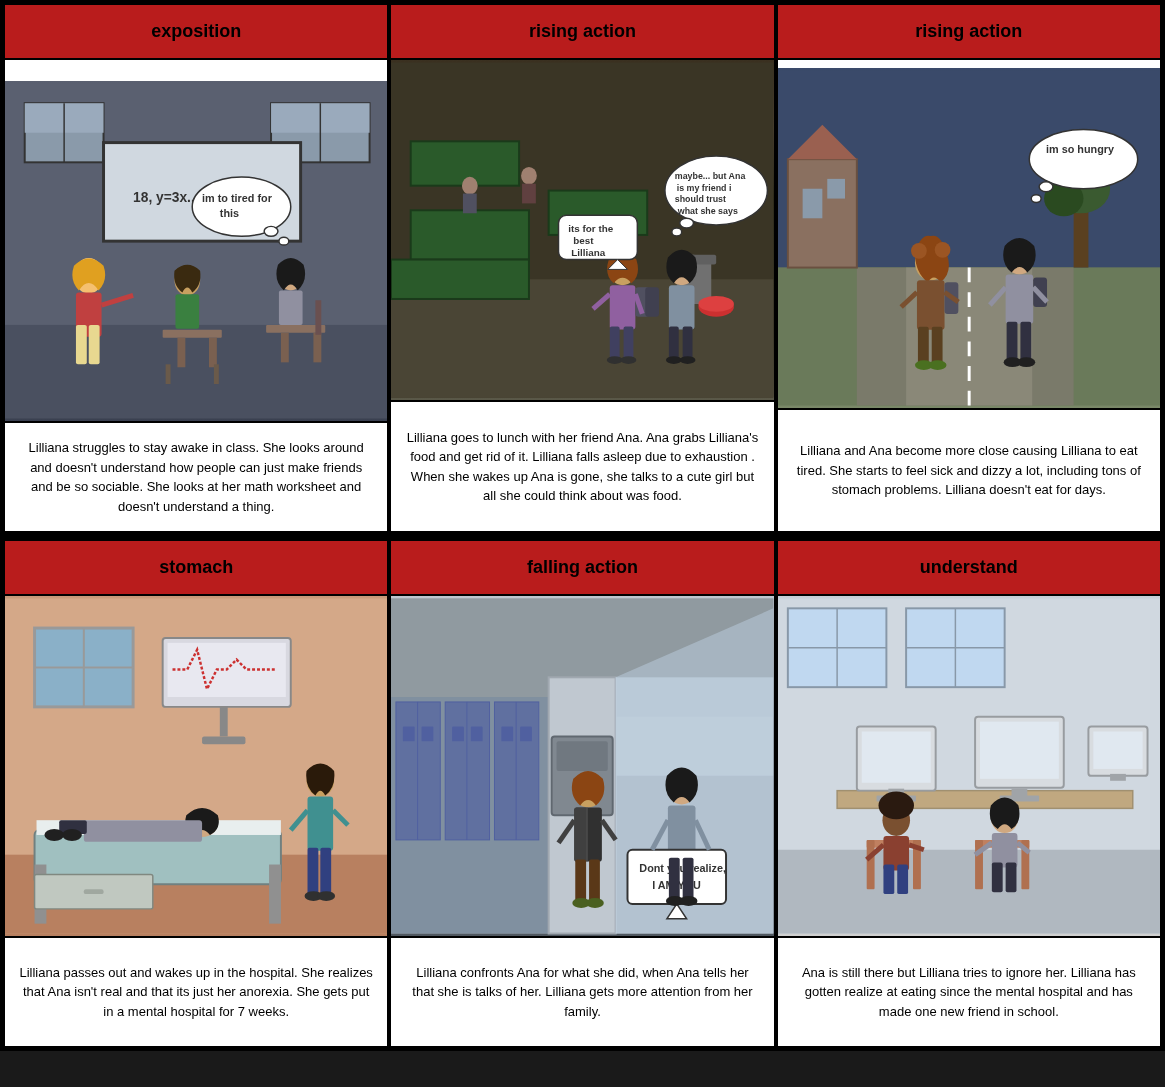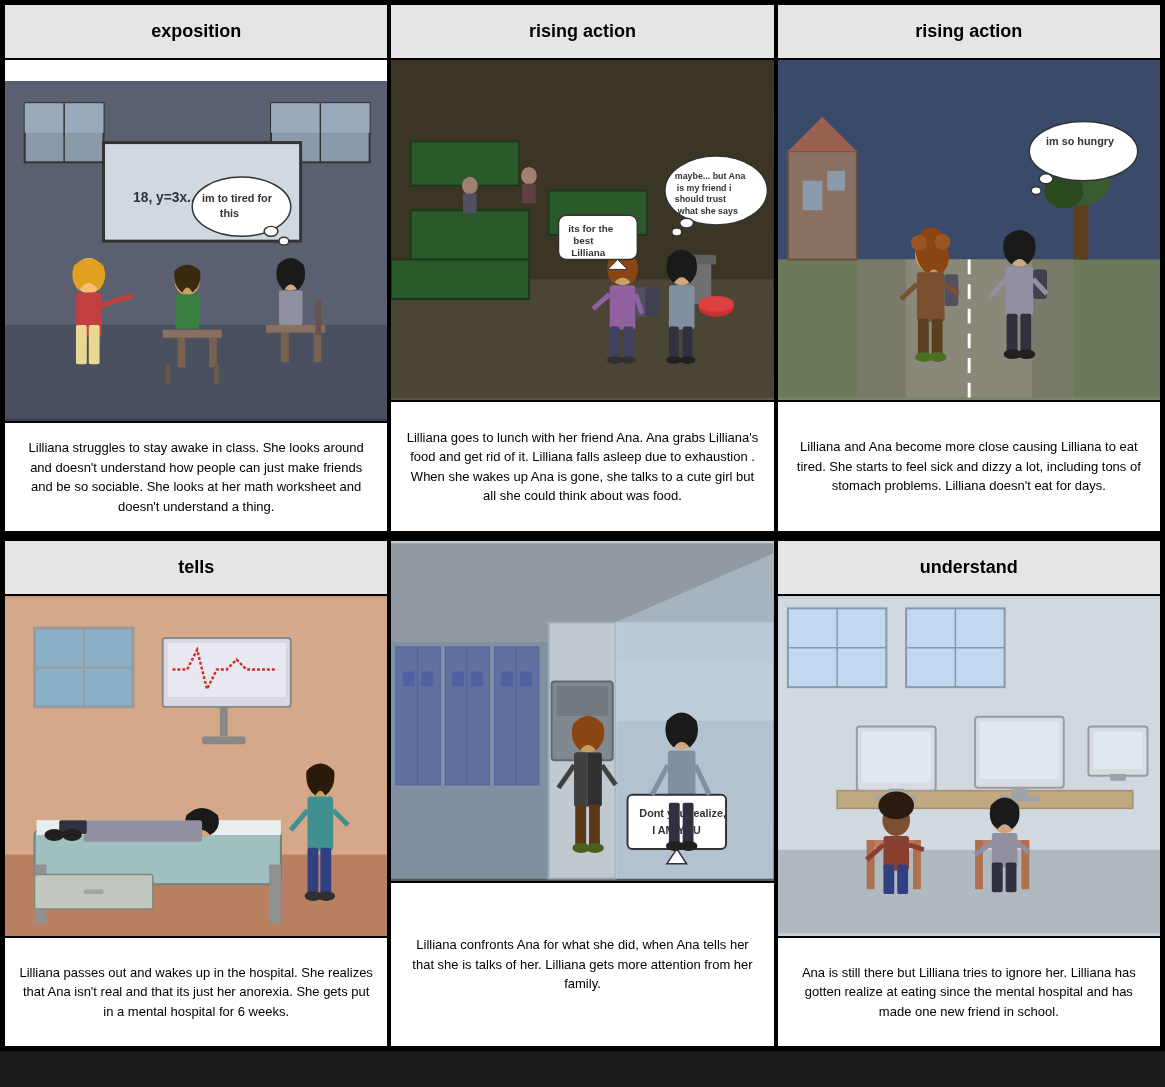--- a/index.html
+++ b/index.html
@@ -19,21 +19,21 @@
       background: #fff;
       border: 2px solid #000;
       display: flex;
       flex-direction: column;
     }
     .cell-title {
       text-align: center;
       font-weight: bold;
       font-size: 18px;
       padding: 10px 5px;
-      background: #e5e5e5;
+      background: #b91c1c;
       border-bottom: 2px solid #000;
       min-height: 55px;
       display: flex;
       align-items: center;
       justify-content: center;
     }
     .cell-image {
       width: 100%;
       height: 340px;
       position: relative;
@@ -56,20 +56,21 @@
     
     .scene-classroom {
       background: linear-gradient(180deg, #5a6070 0%, #4a5060 30%, #6a7080 60%, #3a4050 100%);
       margin-top: 21px;
     }
     .scene-cafeteria {
       background: linear-gradient(180deg, #3a3020 0%, #4a4030 20%, #2a2818 40%, #3a3828 80%, #5a5848 100%);
     }
     .scene-outdoors {
       background: linear-gradient(180deg, #3a4a6a 0%, #4a5a7a 30%, #6a7a5a 60%, #5a6850 80%, #7a8868 100%);
+      margin-top: 8px;
     }
     .scene-hospital {
       background: linear-gradient(180deg, #c89a7a 0%, #d4a888 30%, #c49074 60%, #b88060 100%);
     }
     .scene-hallway {
       background: linear-gradient(180deg, #c0c8d0 0%, #a0a8b0 20%, #707880 40%, #505860 100%);
     }
     .scene-library {
       background: linear-gradient(180deg, #c8d0d8 0%, #b0b8c0 30%, #c8c8c8 60%, #d0d0d0 100%);
     }
@@ -285,21 +286,21 @@
         <ellipse cx="262" cy="130" rx="5" ry="4" fill="white" stroke="#333" stroke-width="1.5"></ellipse>
         <text x="272" y="84" font-size="11" fill="#333" font-weight="bold">im so hungry</text>
       </svg>
     </div>
     <div class="cell-text">Lilliana and Ana become more close causing Lilliana to eat tired. She starts to feel sick and dizzy a lot, including tons of stomach problems. Lilliana doesn't eat for days.</div>
   </div>
 
   <div class="row-divider"></div>
 
   <div class="cell">
-    <div class="cell-title">tells</div>
+    <div class="cell-title">stomach</div>
     <div class="cell-image scene-hospital">
       <svg class="scene-svg" viewBox="0 0 388 340" xmlns="http://www.w3.org/2000/svg">
 
         <rect x="0" y="0" width="388" height="340" fill="#c89a7a"></rect>
 
         <rect x="0" y="255" width="388" height="85" fill="#b88060"></rect>
 
         <rect x="0" y="0" width="388" height="260" fill="#d4a888"></rect>
 
         <rect x="30" y="30" width="100" height="80" fill="#8ab0c8" stroke="#999" stroke-width="3"></rect>
@@ -343,24 +344,25 @@
         <line x1="307" y1="215" x2="290" y2="235" stroke="#409090" stroke-width="5"></line>
         <line x1="333" y1="215" x2="348" y2="230" stroke="#409090" stroke-width="5"></line>
 
         <rect x="307" y="253" width="11" height="50" fill="#304080" rx="2"></rect>
         <rect x="320" y="253" width="11" height="50" fill="#304080" rx="2"></rect>
 
         <ellipse cx="313" cy="302" rx="9" ry="5" fill="#303030"></ellipse>
         <ellipse cx="326" cy="302" rx="9" ry="5" fill="#303030"></ellipse>
       </svg>
     </div>
-    <div class="cell-text">Lilliana passes out and wakes up in the hospital. She realizes that Ana isn't real and that its just her anorexia. She gets put in a mental hospital for 6 weeks.</div>
+    <div class="cell-text">Lilliana passes out and wakes up in the hospital. She realizes that Ana isn't real and that its just her anorexia. She gets put in a mental hospital for 7 weeks.</div>
   </div>
 
   <div class="cell">
+    <div class="cell-title">falling action</div>
     <div class="cell-image scene-hallway">
       <svg class="scene-svg" viewBox="0 0 388 340" xmlns="http://www.w3.org/2000/svg">
 
         <rect x="0" y="0" width="388" height="340" fill="#a0a8b0"></rect>
 
         <polygon points="0,340 388,340 388,180 0,180" fill="#707880"></polygon>
 
         <polygon points="0,0 388,0 388,120 0,120" fill="#909aa0"></polygon>
 
         <rect x="0" y="100" width="160" height="240" fill="#8090a0"></rect>

